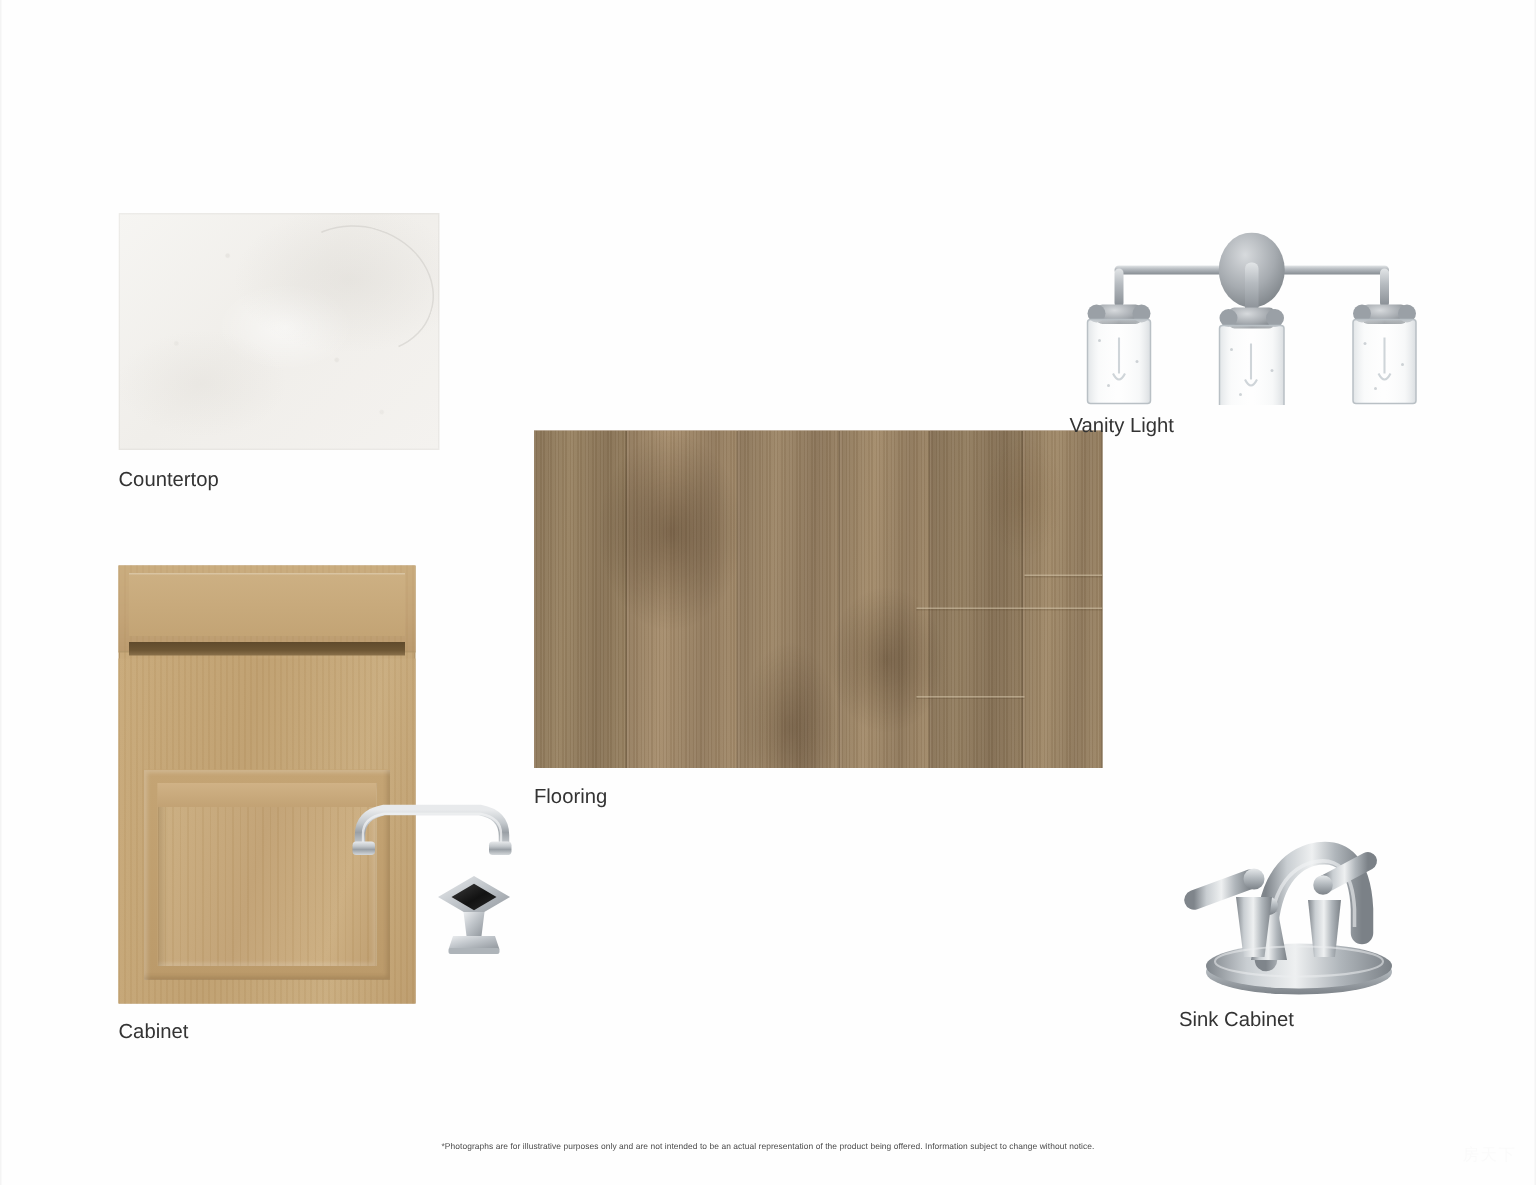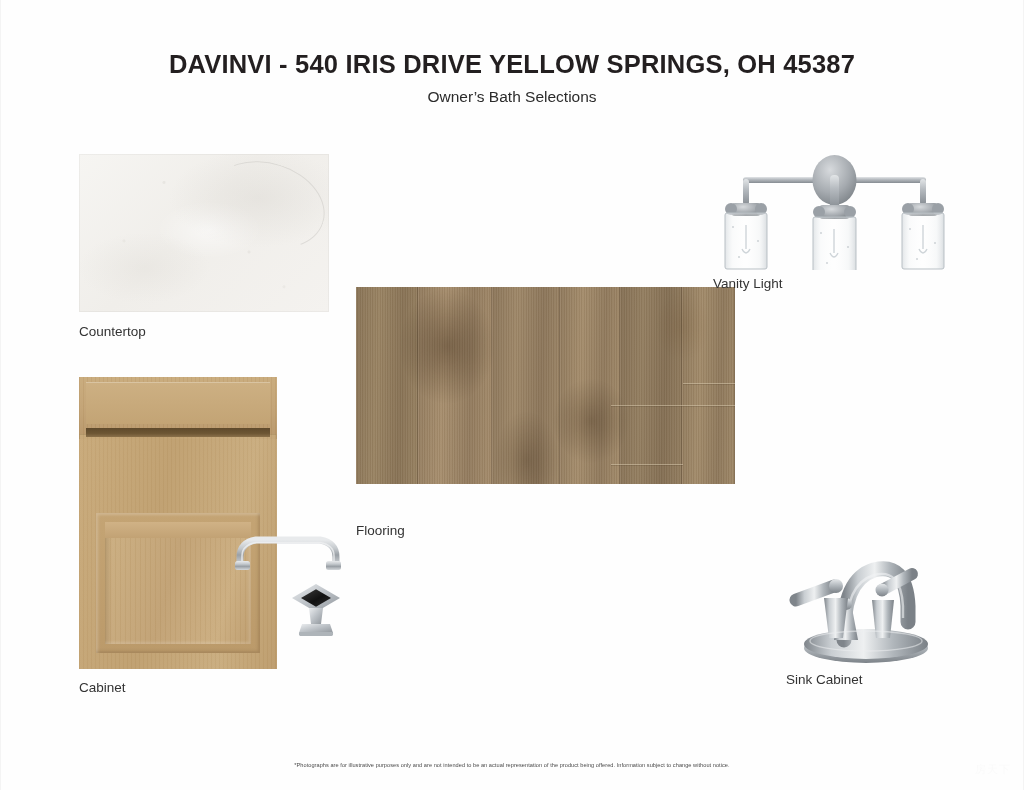--- a/index.html
+++ b/index.html
@@ -30,21 +30,21 @@
   }
 
   
   .item{position:absolute;}
   .caption{
     position:absolute;left:0;right:0;text-align:left;
     font-size:13.5px;color:#333;white-space:nowrap;
   }
 
   
-  #countertop-item{left:78px;top:154px;width:214px;height:158px;padding-left:36px;}
+  #countertop-item{left:78px;top:142px;width:214px;height:158px;}
   .counter-swatch{
     position:absolute;inset:0;
     background:
       radial-gradient(ellipse 58% 50% at 72% 28%, rgba(215,212,206,.40) 0%, rgba(215,212,206,0) 62%),
       radial-gradient(ellipse 40% 34% at 26% 72%, rgba(222,219,213,.35) 0%, rgba(222,219,213,0) 66%),
       radial-gradient(ellipse 30% 26% at 52% 48%, rgba(255,255,255,.55) 0%, rgba(255,255,255,0) 70%),
       linear-gradient(135deg,#f6f5f2 0%,#f0eeea 45%,#f4f2ef 100%);
     box-shadow:inset 0 0 0 1px rgba(0,0,0,.035);
   }
   .counter-swatch::after{
@@ -122,21 +122,21 @@
 
   
   #cabinet-pull{left:233px;top:531px;width:108px;height:42px;}
   .pull-svg{display:block;width:108px;height:42px;}
 
   
   #cabinet-knob{left:288px;top:580px;width:54px;height:58px;}
   .knob-svg{display:block;width:54px;height:58px;}
 
   
-  #flooring-item{left:355px;top:287px;width:379px;height:197px;}
+  #flooring-item{left:355px;top:287px;width:379px;height:225px;}
   .floor-swatch{
     position:absolute;inset:0;
     overflow:hidden;
     box-shadow:inset 0 0 0 1px rgba(0,0,0,.10);
     background:#9a8468;
   }
   .plank{
     position:absolute;top:0;bottom:0;
     background-color:#9d8669;
     background-image:
@@ -188,24 +188,20 @@
     position:absolute;right:12px;top:762px;
     font-size:11px;color:#fafafa;letter-spacing:1px;
     user-select:none;
   }
 </style>
 </head>
 <body>
 
 <div class="page">
 
-  <div class="header">
-    <div class="title">DAVINVI - 540 IRIS DRIVE YELLOW SPRINGS, OH 45387</div>
-    <div class="subtitle">Owner’s Bath Selections</div>
-  </div>
 
   <div class="item" id="countertop-item">
     <div class="counter-swatch">
       <div class="counter-arc"></div>
     </div>
     <div class="caption" style="top:170px">Countertop</div>
   </div>
 
   <div class="item" id="cabinet-item">
     <div class="cab-door">

